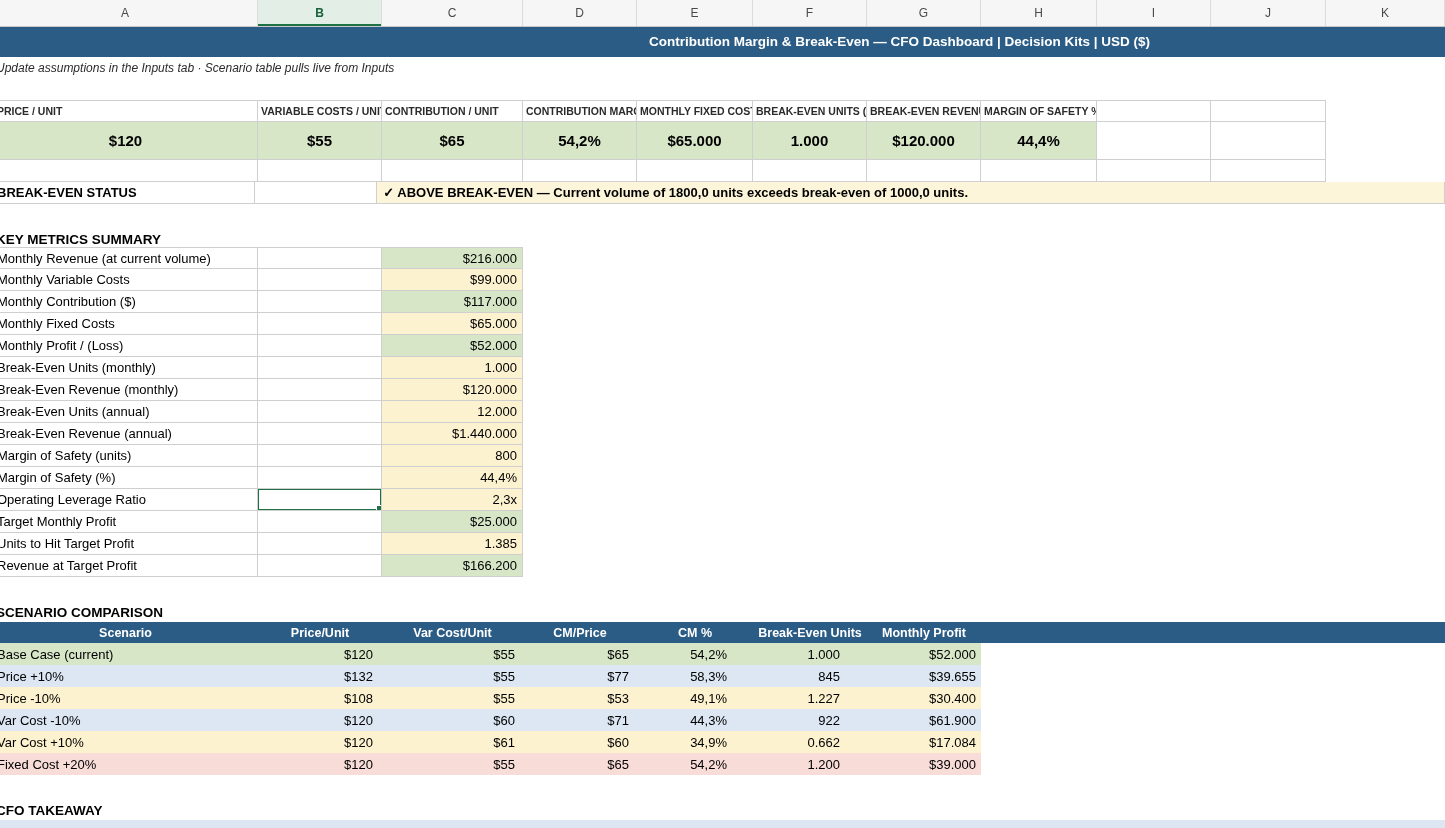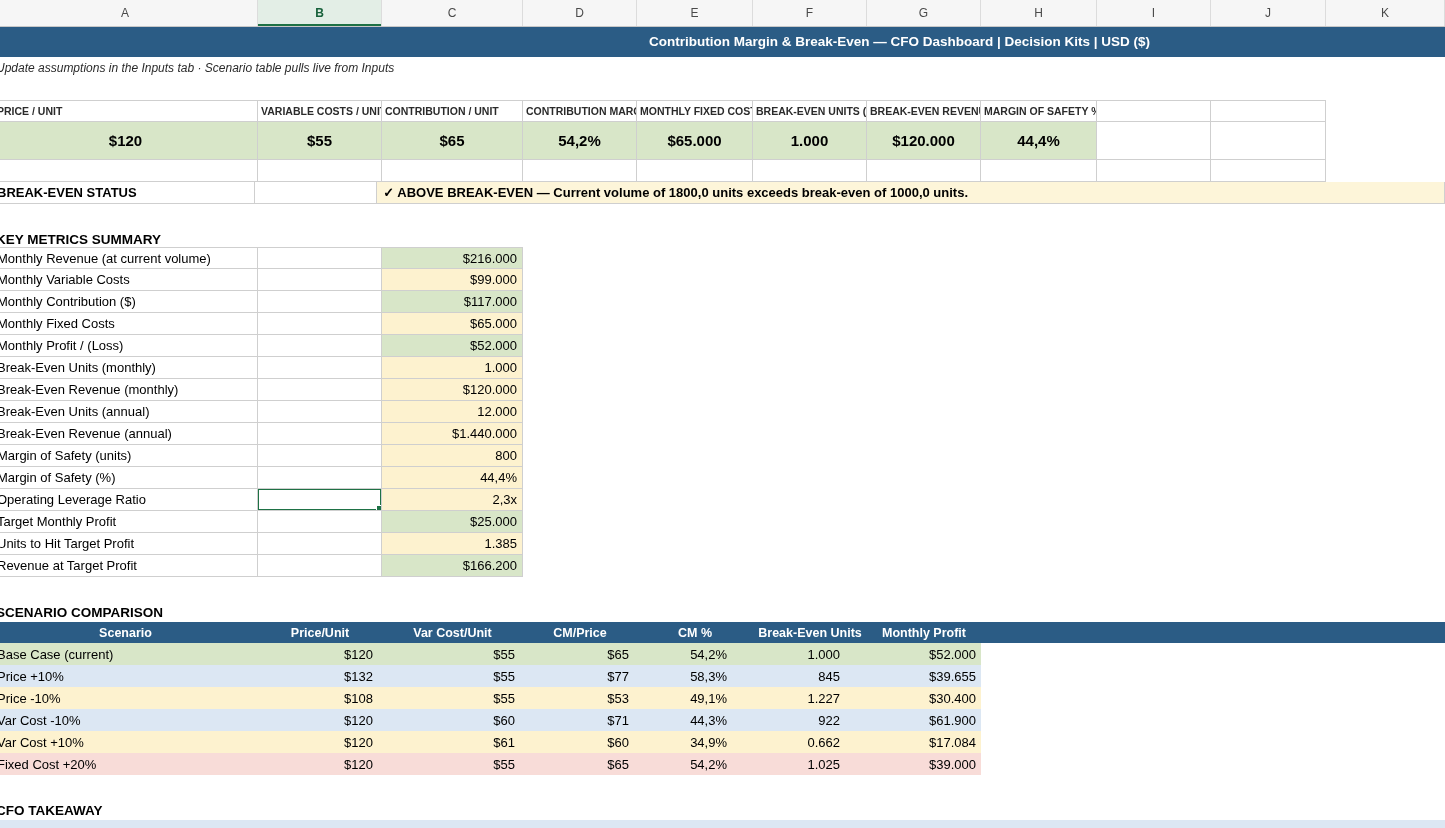--- a/index.html
+++ b/index.html
@@ -297,21 +297,21 @@
         <div class="scell cE num pE tone-cream">34,9%</div>
         <div class="scell cF num pF tone-cream">0.662</div>
         <div class="scell cG num pG tone-cream">$17.084</div>
       </div>
       <div class="srow">
         <div class="scell cA slabel tone-pink">Fixed Cost +20%</div>
         <div class="scell cB num pB tone-pink">$120</div>
         <div class="scell cC num pC tone-pink">$55</div>
         <div class="scell cD num pD tone-pink">$65</div>
         <div class="scell cE num pE tone-pink">54,2%</div>
-        <div class="scell cF num pF tone-pink">1.025</div>
+        <div class="scell cF num pF tone-pink">1.200</div>
         <div class="scell cG num pG tone-pink">$39.000</div>
       </div>
     </div>
 
     <div class="sp25"></div>
 
     <div class="sec-title2">CFO TAKEAWAY</div>
     <div class="band"></div>
 
   </div>

